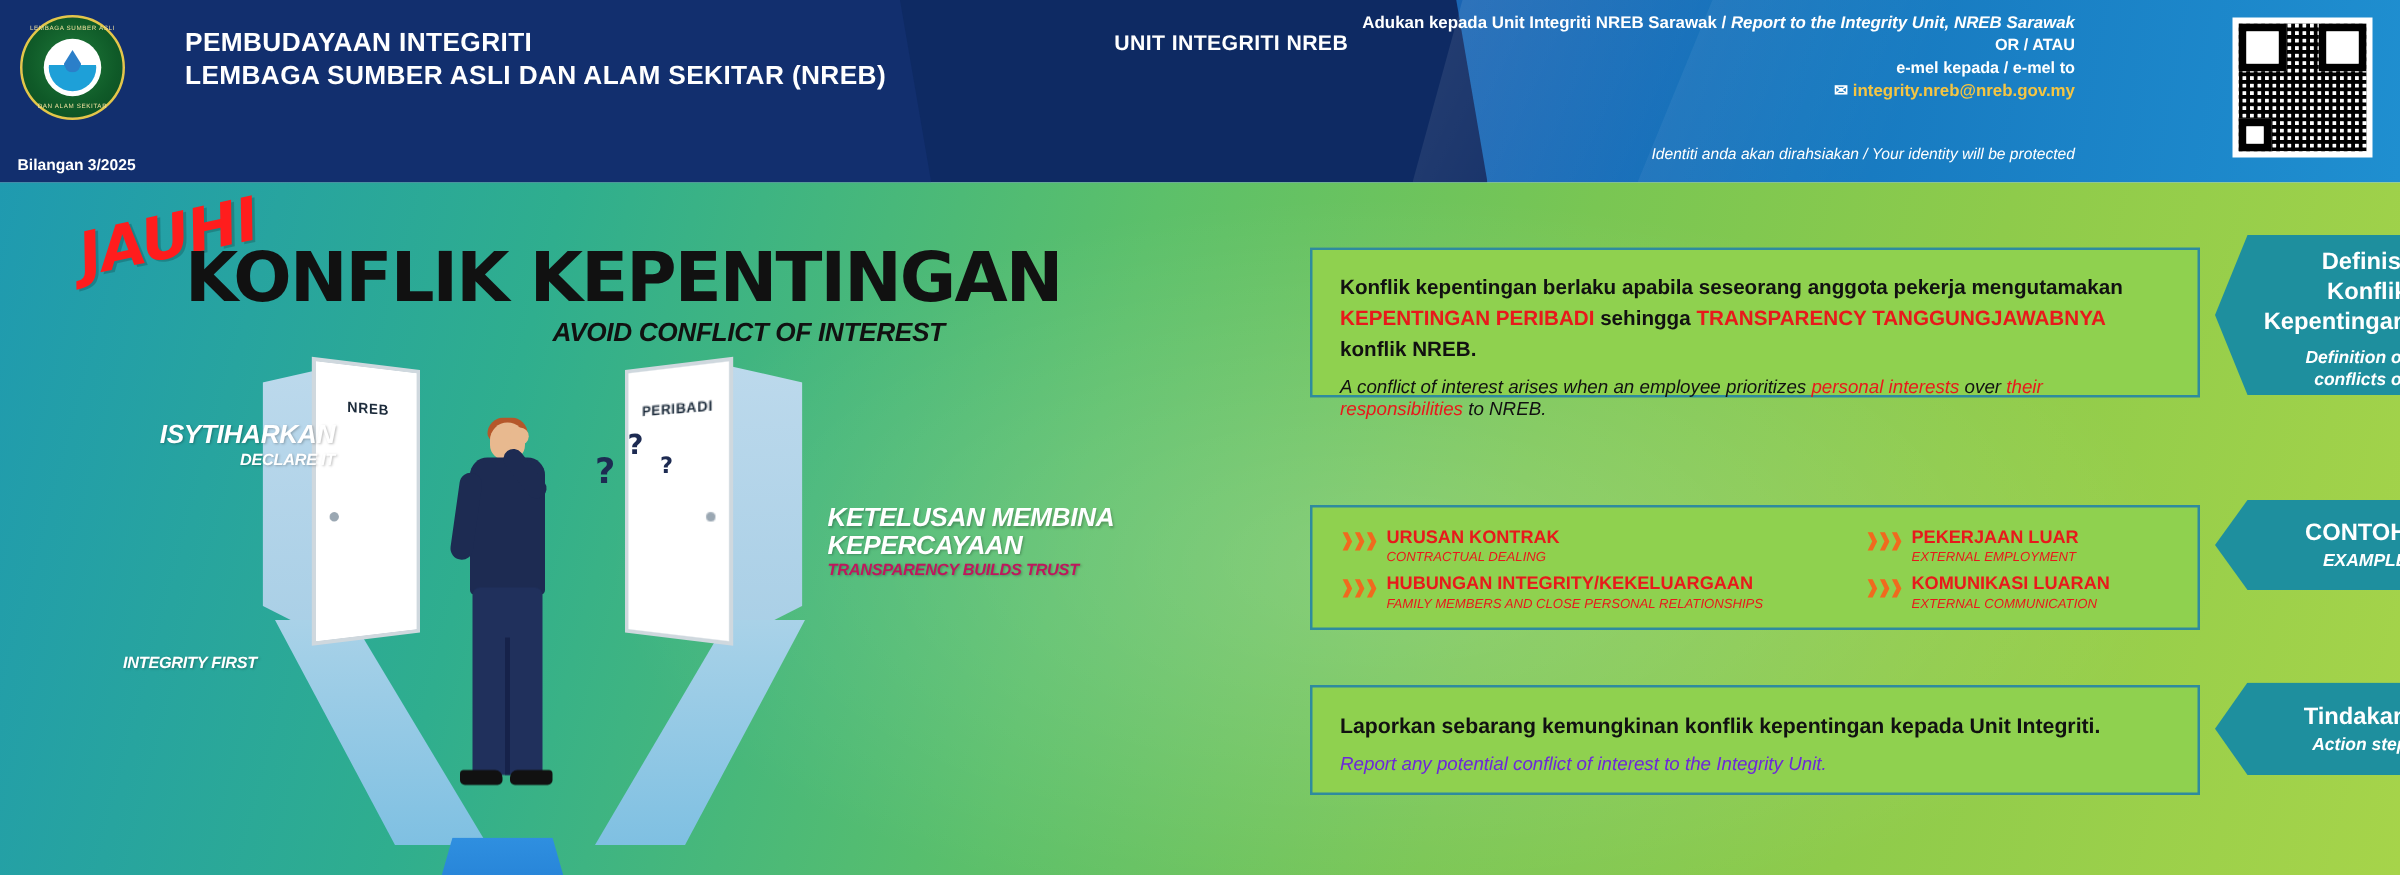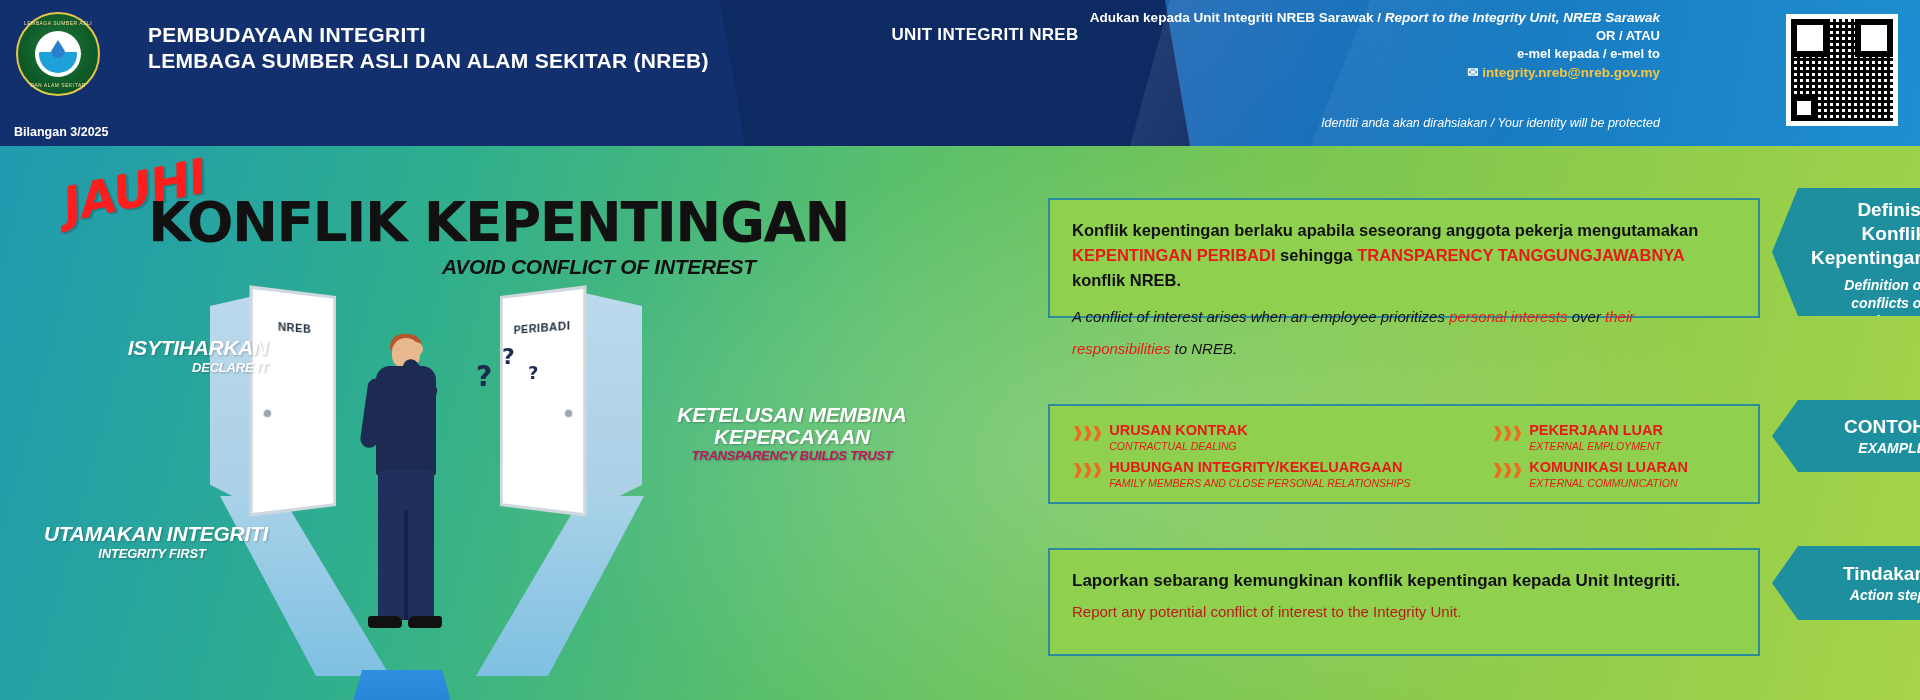--- a/index.html
+++ b/index.html
@@ -153,21 +153,21 @@
   }
 
   .isytiharkan { position: absolute; left: 108px; top: 336px; text-align: right; width: 160px; }
   .isytiharkan .my { color: #fff; font-size: 21px; font-weight: bold; font-style: italic; letter-spacing: -.3px; text-shadow: 1px 1px 2px rgba(0,0,0,.25); }
   .isytiharkan .en { color: #fff; font-size: 13px; font-weight: bold; font-style: italic; letter-spacing: -.2px; text-shadow: 1px 1px 2px rgba(0,0,0,.25); }
 
   .utamakan { position: absolute; left: 36px; top: 522px; text-align: right; width: 232px; }
   .utamakan .my { color: #fff; font-size: 21px; font-weight: bold; font-style: italic; letter-spacing: -.3px; text-shadow: 1px 1px 2px rgba(0,0,0,.25); }
   .utamakan .en { color: #fff; font-size: 13px; font-weight: bold; font-style: italic; letter-spacing: -.2px; text-shadow: 1px 1px 2px rgba(0,0,0,.25); text-align: center; }
 
-  .ketelusan { position: absolute; left: 662px; top: 404px; width: 260px; text-align: center; }
+  .ketelusan { position: absolute; left: 662px; top: 404px; width: 260px; }
   .ketelusan .my { color: #fff; font-size: 21px; font-weight: bold; font-style: italic; letter-spacing: -.3px; line-height: 22px; text-shadow: 1px 1px 2px rgba(0,0,0,.25); }
   .ketelusan .en { color: #be185d; font-size: 13px; font-weight: bold; font-style: italic; letter-spacing: -.2px; text-shadow: 1px 1px 2px rgba(0,0,0,.25); }
 
   
   .illus { position: absolute; left: 200px; top: 280px; width: 470px; height: 420px; }
   .door {
     position: absolute; width: 86px; height: 210px;
     background: #ffffff; border: 3px solid #cfd8de;
   }
   .door.left  { left: 50px;  top: 16px;  transform: perspective(380px) rotateY(24deg); transform-origin: right center; }
@@ -217,30 +217,30 @@
   .q2 { position: absolute; left: 152px; top: 6px; color: #1d2b52; font-size: 22px; font-weight: bold; font-family: "DejaVu Sans", sans-serif; }
   .q3 { position: absolute; left: 178px; top: 24px; color: #1d2b52; font-size: 18px; font-weight: bold; font-family: "DejaVu Sans", sans-serif; }
 
   
   .box {
     position: absolute; left: 1048px; width: 712px;
     background: #8fd14f; border: 2px solid #2e8b9e;
   }
   .box.b1 { top: 198px; height: 120px; }
   .box.b2 { top: 404px; height: 100px; }
-  .box.b3 { top: 548px; height: 108px; }
+  .box.b3 { top: 548px; height: 88px; }
 
   .box .txt { padding: 18px 22px; }
   .b1 .my-line { color: #111; font-size: 16.5px; font-weight: bold; line-height: 25px; }
   .b1 .red { color: #e8191b; }
-  .b1 .en-line { color: #111; font-size: 15px; font-style: italic; line-height: 32px; margin-top: 8px; }
+  .b1 .en-line { color: #111; font-size: 15px; font-style: italic; line-height: 18px; margin-top: 8px; }
   .b1 .en-line .red { color: #e8191b; font-style: italic; }
 
   .b3 .my-line { color: #111; font-size: 17px; font-weight: bold; line-height: 26px; }
-  .b3 .en-line { color: #b91c1c; font-size: 15px; line-height: 24px; margin-top: 6px; }
+  .b3 .en-line { color: #6d28d9; font-size: 15px; font-style: italic; line-height: 24px; margin-top: 6px; }
 
   .ex-grid { display: grid; grid-template-columns: 400px 1fr; gap: 6px 20px; padding: 16px 22px 0 22px; }
   .ex-item { display: flex; align-items: flex-start; gap: 8px; }
   .ex-arrows { color: #f06a1e; font-size: 14px; font-weight: bold; letter-spacing: -2px; line-height: 16px; padding-top: 2px; }
   .ex-texts .ex-my { color: #e8191b; font-size: 14.5px; font-weight: bold; line-height: 17px; }
   .ex-texts .ex-en { color: #e8191b; font-size: 10.5px; font-style: italic; line-height: 14px; }
 
   
   .tab {
     position: absolute; left: 1772px; width: 168px; color: #ffffff;
@@ -345,21 +345,20 @@
       <div class="p-shoeR"></div>
     </div>
   </div>
 
   <div class="isytiharkan">
     <div class="my">ISYTIHARKAN</div>
     <div class="en">DECLARE IT</div>
   </div>
 
   <div class="utamakan">
-    <div class="my">UTAMAKAN INTEGRITI</div>
     <div class="en">INTEGRITY FIRST</div>
   </div>
 
   <div class="ketelusan">
     <div class="my">KETELUSAN MEMBINA KEPERCAYAAN</div>
     <div class="en">TRANSPARENCY BUILDS TRUST</div>
   </div>
 
   <div class="box b1">
     <div class="txt">

